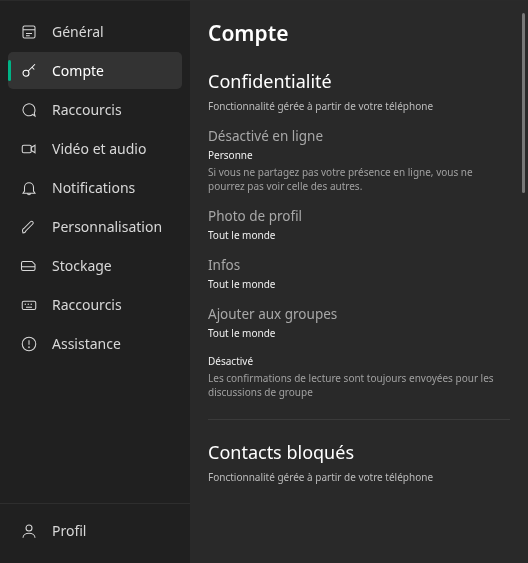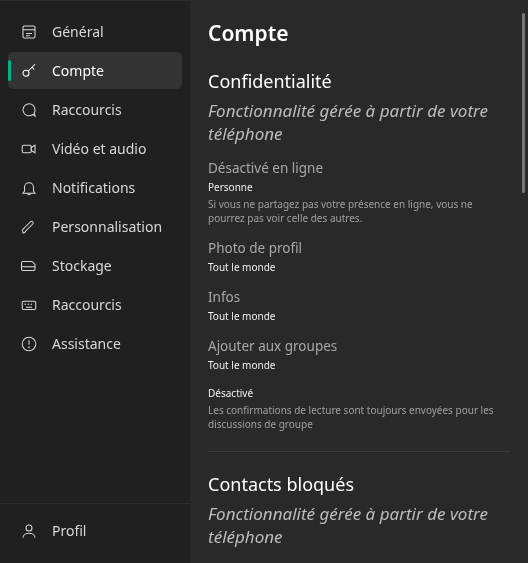--- a/index.html
+++ b/index.html
@@ -95,23 +95,22 @@
     color: #fff;
     margin-bottom: 22px;
   }
   .main h2 {
     font-size: 18px;
     font-weight: 400;
     color: #fff;
     margin-bottom: 6px;
   }
   .subtitle {
-    font-style: italic;
     color: #bcbcbc;
-    font-size: 17px;
+    font-size: 10px;
     margin-bottom: 14px;
   }
   .setting {
     margin-bottom: 14px;
   }
   .setting-label {
     color: #a8a8a8;
     font-size: 13.5px;
     margin-bottom: 3px;
   }

